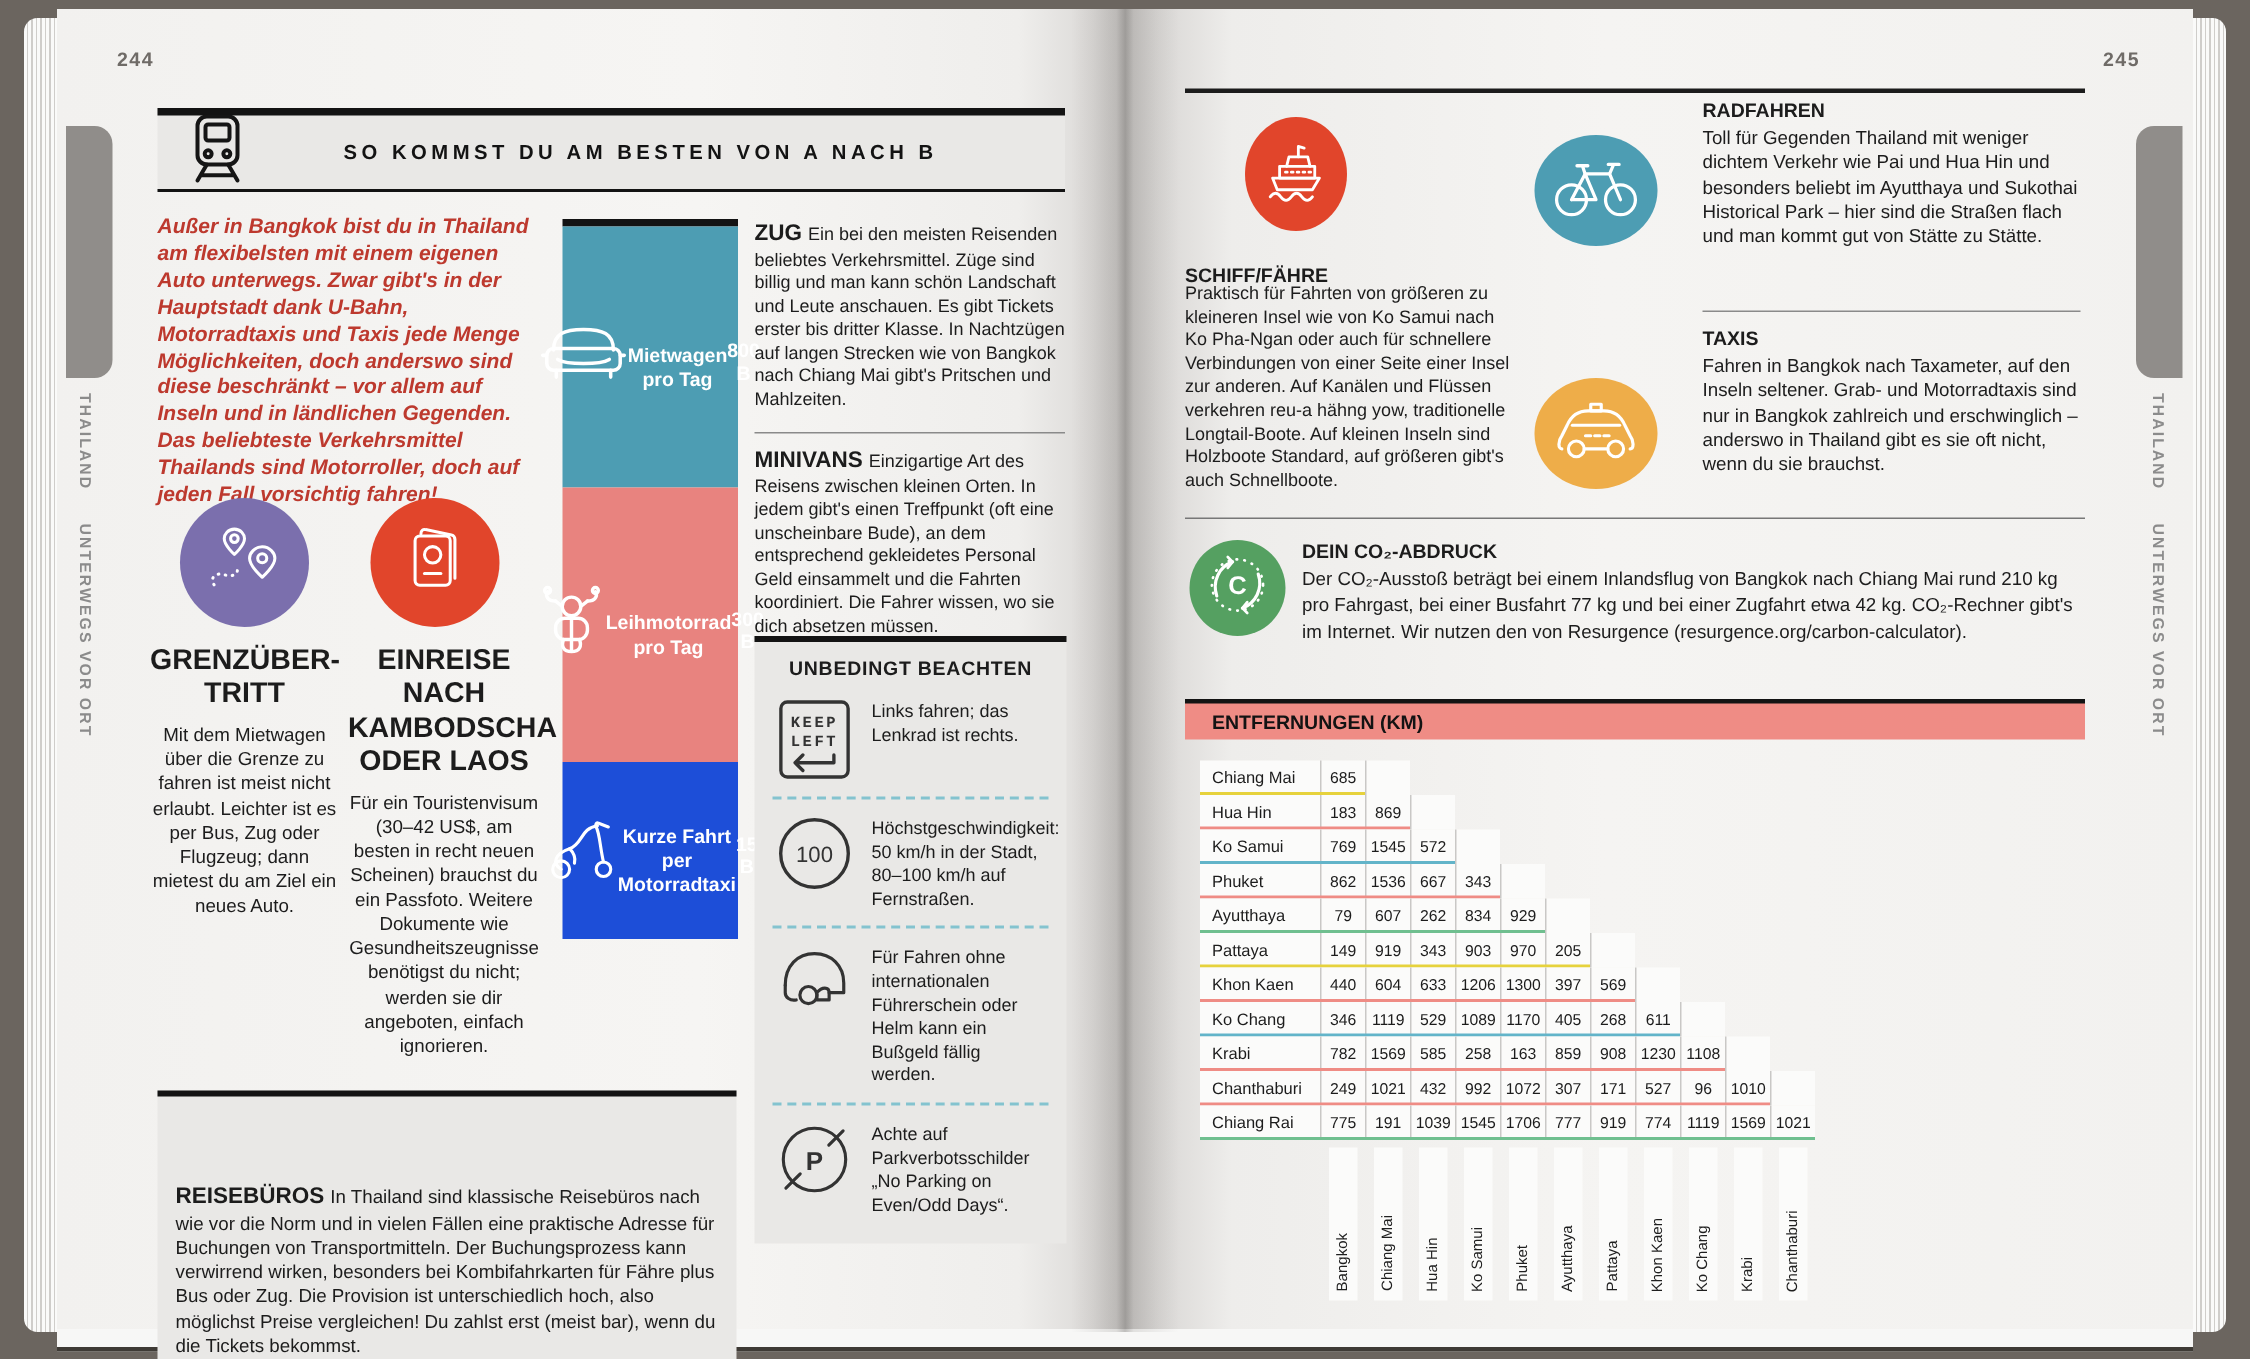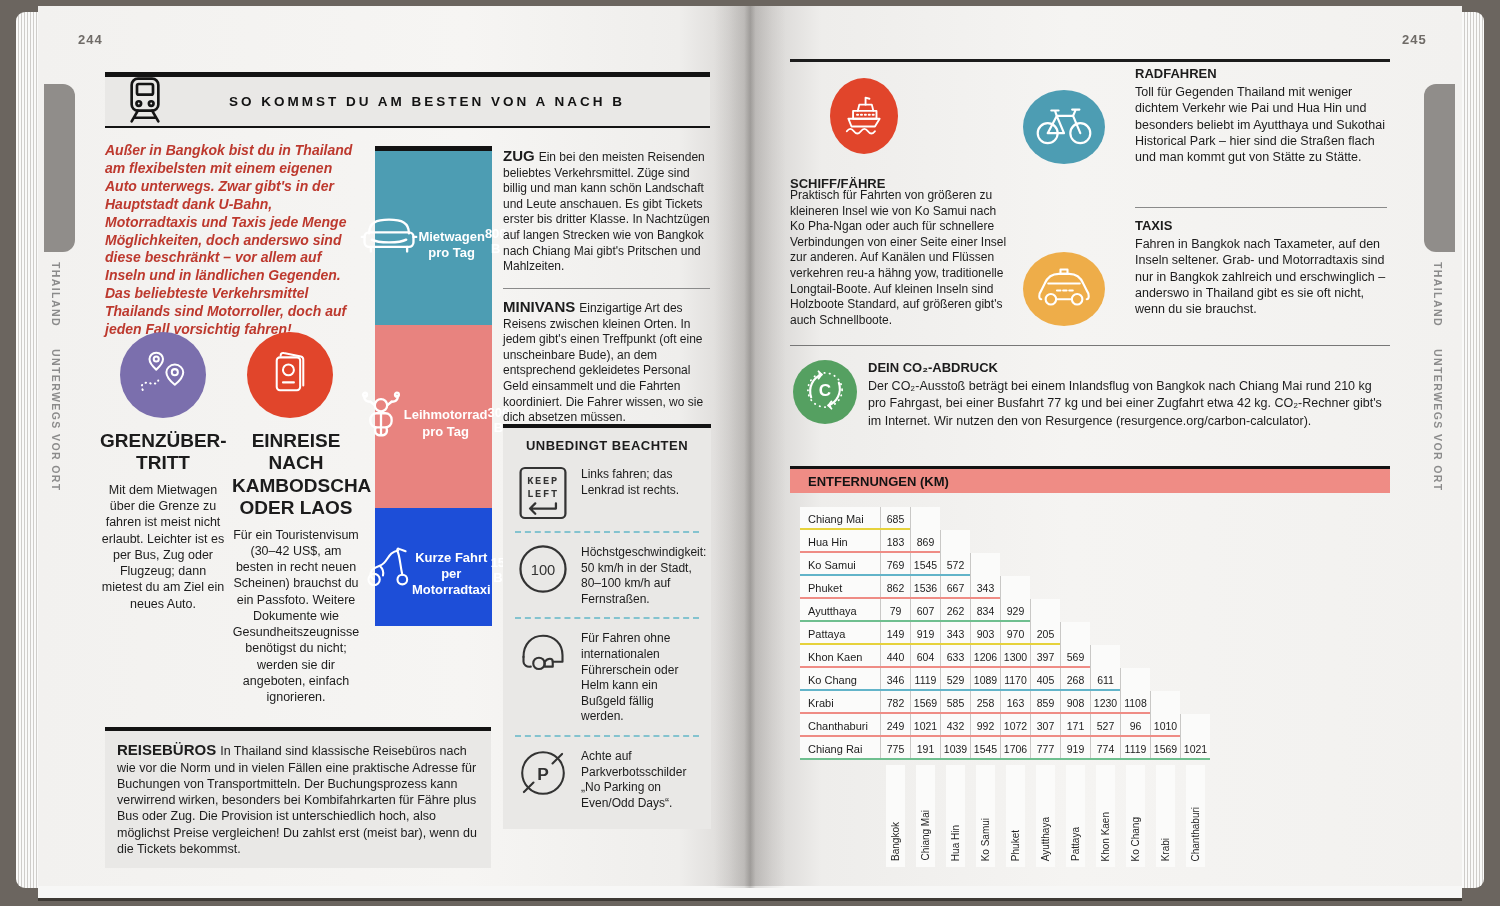--- a/index.html
+++ b/index.html
@@ -224,21 +224,21 @@
             <path d="M52 8 L41 19 M19 41 L8 52"></path>
           </g>
           <text x="30" y="38" text-anchor="middle" font-size="20" font-weight="bold" fill="#333" font-family="Liberation Sans, sans-serif">P</text>
         </svg>
     </span>
     <span class="b-text">Achte auf Parkverbotsschilder „No Parking on Even/Odd Days“.</span>
   </div>
 </div>
 
 <div class="abs gray-box" style="left:105px;top:727px;width:386px;">
-  <div class="para" style="font-size:12.5px;">
+  <div class="para" style="font-size:12.5px;margin-top:48px;">
     <span class="lead">REISEBÜROS</span><span>In Thailand sind klassische Reisebüros nach wie vor die Norm und in vielen Fällen eine praktische Adresse für Buchungen von Transportmitteln. Der Buchungsprozess kann verwirrend wirken, besonders bei Kombifahrkarten für Fähre plus Bus oder Zug. Die Provision ist unterschiedlich hoch, also möglichst Preise vergleichen! Du zahlst erst (meist bar), wenn du die Tickets bekommst.</span>
   </div>
 </div>
 
 <div class="abs page-num" style="left:1402px;top:32px;">245</div>
 <div class="abs tab tab-r" style="left:1424px;top:84px;"></div>
 <div class="abs vtab" style="left:1432px;top:262px;">
   <span>THAILAND</span>
   <span>UNTERWEGS VOR ORT</span>
 </div>

